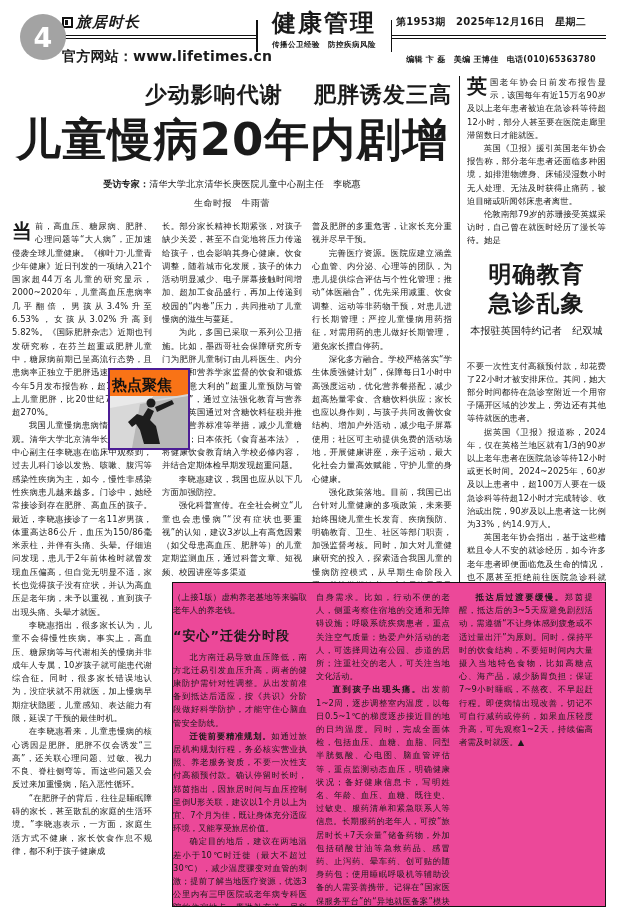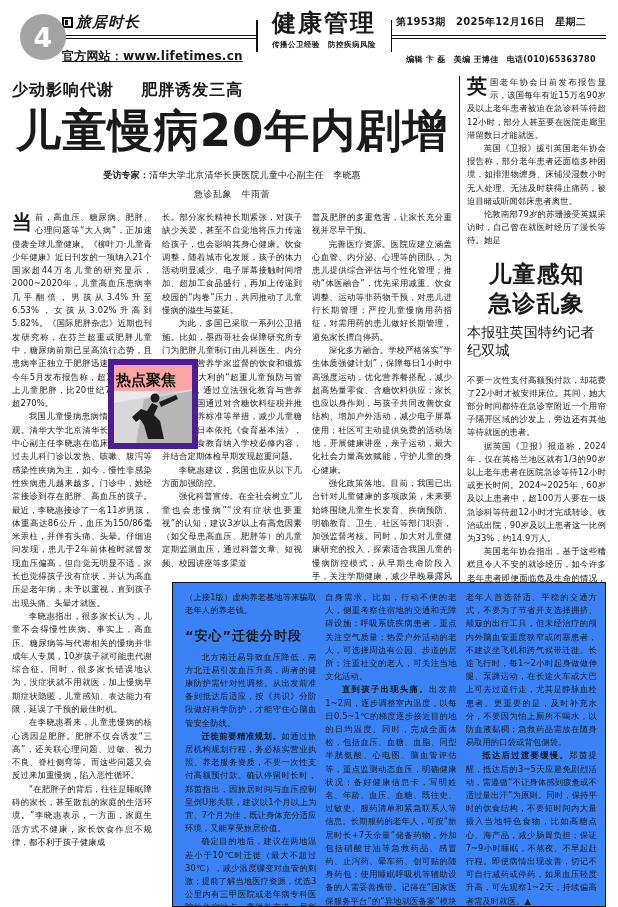--- a/index.html
+++ b/index.html
@@ -78,25 +78,24 @@
     background: #111;
   }
   .logo-text {
     font-size: 15px;
     font-weight: bold;
     letter-spacing: 1px;
     font-family: "DejaVu Serif", "Liberation Serif", serif;
     font-style: italic;
   }
   .mh-site {
-    font-size: 12px;
+    font-size: 14px;
     font-weight: bold;
     padding-left: 8px;
     letter-spacing: 0.2px;
-    text-decoration: underline;
   }
 
   .mh-center {
     position: absolute;
     left: 252px;
     top: -2px;
     width: 120px;
     text-align: center;
   }
   .mh-center .bar-l, .mh-center .bar-r {
@@ -183,22 +182,22 @@
     margin: 0 7px;
     flex: 0 0 1px;
   }
   .right-zone {
     width: 152px;
     position: relative;
   }
 
   
   .kicker {
-    text-align: left;
-    font-size: 16px;
+    text-align: right;
+    font-size: 22px;
     font-weight: bold;
     letter-spacing: 1px;
     margin-top: 4px;
     font-family: "DejaVu Serif", "Liberation Serif", serif;
   }
   .kicker .gap { display: inline-block; width: 14px; }
   .headline {
     text-align: center;
     font-size: 45px;
     font-weight: bold;
@@ -250,22 +249,22 @@
     padding: 0 3px 0 0;
     font-family: "DejaVu Serif", "Liberation Serif", serif;
   }
   .hotspot {
     position: absolute;
     left: 96px;
     top: 148px;
     width: 78px;
     height: 78px;
     z-index: 5;
-    background: #fca5a5;
-    border: 6px solid #4c1d95;
+    background: #f97316;
+    border: 2px solid #4c1d95;
     overflow: hidden;
   }
   .hotspot .hs-label {
     position: absolute;
     left: 2px;
     top: 6px;
     font-size: 15px;
     font-weight: bold;
     letter-spacing: 0px;
     color: #111;
@@ -300,38 +299,38 @@
   .rc-headline {
     text-align: center;
     font-size: 23px;
     font-weight: bold;
     line-height: 29px;
     letter-spacing: 1px;
     margin: 12px 0 6px 0;
     font-family: "DejaVu Sans", "Liberation Sans", sans-serif;
   }
   .rc-byline {
-    text-align: left;
-    font-size: 14px;
-    font-family: "DejaVu Serif", "Liberation Serif", serif;
-    margin-bottom: 14px;
+    text-align: center;
+    font-size: 10px;
+    font-family: "DejaVu Serif", "Liberation Serif", serif;
+    margin-bottom: 22px;
     letter-spacing: 0.2px;
   }
 
   
   .boxed {
     position: absolute;
     left: 172px;
     top: 572px;
     width: 434px;
     height: 325px;
     border: 1.2px solid #111;
     box-sizing: border-box;
-    padding: 8px 8px 4px 12px;
-    background: #3b82f6;
+    padding: 8px 8px 4px 0;
+    background: #ec4899;
   }
   .boxed-inner {
     display: flex;
     gap: 9px;
   }
   .bx-col {
     width: 134px;
     font-size: 8.3px;
     line-height: 13.2px;
     text-align: justify;
@@ -392,21 +391,21 @@
         <span>少动影响代谢</span>
         <span class="gap"></span>
         <span>肥胖诱发三高</span>
       </div>
 
       <div class="headline">儿童慢病20年内剧增</div>
 
       <div class="expert-line">
         <b>受访专家：</b><span>清华大学北京清华长庚医院儿童中心副主任　李晓惠</span>
       </div>
-      <div class="reporter-line">急诊乱象　牛雨蕾</div>
+      <div class="reporter-line">生命时报　牛雨蕾</div>
 
       <div class="art-cols">
 
         <div class="hotspot">
           <div class="hs-art"></div>
           <svg width="78" height="54" viewBox="0 0 78 54">
             <polygon points="0,14 78,0 78,54 0,54" fill="#d8d8d8"></polygon>
             <polygon points="30,10 78,2 78,54 22,54" fill="#b7b7b7"></polygon>
             <path d="M34 50 L30 36 L26 30 L22 33 L18 28 L27 20 L33 22 L38 14 L44 17 L40 26 L46 32 L50 50 Z" fill="#1d1d1d"></path>
             <circle cx="41" cy="9" r="4.5" fill="#1d1d1d"></circle>
@@ -442,21 +441,21 @@
     <div class="vdivider"></div>
 
     <div class="right-zone">
       <div class="rc-text">
         <p class="dropcap-p" style="text-indent:0"><span class="rc-dropcap">英</span><span>国老年协会日前发布报告显示，该国每年有近15万名90岁及以上老年患者被迫在急诊科等待超12小时，部分人甚至要在医院走廊里滞留数日才能就医。</span></p>
         <p>英国《卫报》援引英国老年协会报告称，部分老年患者还面临多种困境，如排泄物缠身、床铺浸湿数小时无人处理、无法及时获得止痛药，被迫目睹或听闻邻床患者离世。</p>
         <p>伦敦南部79岁的苏珊接受英媒采访时，自己曾在就医时经历了漫长等待。她是</p>
       </div>
 
       <div class="rc-headline">
-        <div>儿童感知</div>
+        <div>明确教育</div>
         <div>急诊乱象</div>
       </div>
 
       <div class="rc-byline">本报驻英国特约记者　纪双城</div>
 
       <div class="rc-text">
         <p class="dropcap-p">不要一次性支付高额预付款，却花费了22小时才被安排床位。其间，她大部分时间都待在急诊室附近一个用帘子隔开区域的沙发上，旁边还有其他等待就医的患者。</p>
         <p>据英国《卫报》报道称，2024年，仅在英格兰地区就有1/3的90岁以上老年患者在医院急诊等待12小时或更长时间。2024~2025年，60岁及以上患者中，超100万人要在一级急诊科等待超12小时才完成转诊、收治或出院，90岁及以上患者这一比例为33%，约14.9万人。</p>
         <p>英国老年协会指出，基于这些糟糕且令人不安的就诊经历，如今许多老年患者即便面临危及生命的情况，也不愿甚至拒绝前往医院急诊科就医。该协会慈善总监卡罗琳·伯拉罕斯表示，英国走廊护理与急诊科就诊的长时间等待，如同侵蚀英国国民医疗服务体系的肿瘤，不仅损害公众信任，还让尽职尽责的医护人员难以从工作中获得成就感。英国卫生部副部长卡琳·史密斯回应说，政府正加大对英国国民医疗服务体系的投入，并将很快公布有关走廊护理的详细数据，以监督医疗体系的运作。▲</p>
       </div>
@@ -474,19 +473,18 @@
         <p>确定目的地后，建议在两地温差小于10℃时迁徙（最大不超过30℃），减少温度骤变对血管的刺激；提前了解当地医疗资源，优选3公里内有三甲医院或老年病专科医院的住宿地点。廉琳补充道，居所的选择需对应</p>
       </div>
 
       <div class="bx-col">
         <p class="noind">自身需求。比如，行动不便的老人，侧重考察住宿地的交通和无障碍设施；呼吸系统疾病患者，重点关注空气质量；热爱户外活动的老人，可选择周边有公园、步道的居所；注重社交的老人，可关注当地文化活动。</p>
         <p><span class="bx-run">直到孩子出现头痛。</span><span>出发前1~2周，逐步调整室内温度，以每日0.5~1℃的梯度逐步接近目的地的日均温度。同时，完成全面体检，包括血压、血糖、血脂、同型半胱氨酸、心电图、脑血管评估等，重点监测动态血压，明确健康状况；备好健康信息卡，写明姓名、年龄、血压、血糖、既往史、过敏史、服药清单和紧急联系人等信息。长期服药的老年人，可按“旅居时长+7天余量”储备药物，外加包括硝酸甘油等急救药品、感冒药、止泻药、晕车药、创可贴的随身药包；使用睡眠呼吸机等辅助设备的人需妥善携带。记得在“国家医保服务平台”的“异地就医备案”模块进行备案，避免异地就医报销受阻。</span></p>
 
       </div>
 
       <div class="bx-col">
-        <p class="noind">老年人首选舒适、平稳的交通方式，不要为了节省开支选择拥挤、颠簸的出行工具，但未经治疗的颅内外脑血管重度狭窄或闭塞患者，不建议坐飞机和跨气候带迁徙。长途飞行时，每1~2小时起身做做伸腿、泵踝运动，在长途火车或大巴上可去过道行走，尤其是静脉血栓患者。更重要的是，及时补充水分，不要因为怕上厕所不喝水，以防血液黏稠；急救药品需放在随身易取用的口袋或背包侧袋。</p>
         <p><span class="bx-run">抵达后过渡要缓慢。</span><span>郑茵提醒，抵达后的3~5天应避免剧烈活动，需遵循“不让身体感到疲惫或不适过量出汗”为原则。同时，保持平时的饮食结构，不要短时间内大量摄入当地特色食物，比如高糖点心、海产品，减少肠胃负担；保证7~9小时睡眠，不熬夜、不早起赶行程。即使病情出现改善，切记不可自行减药或停药，如果血压轻度升高，可先观察1~2天，持续偏高者需及时就医。▲</span></p>
       </div>
     </div>
   </div>
 
 </div>
 
 </body></html>

